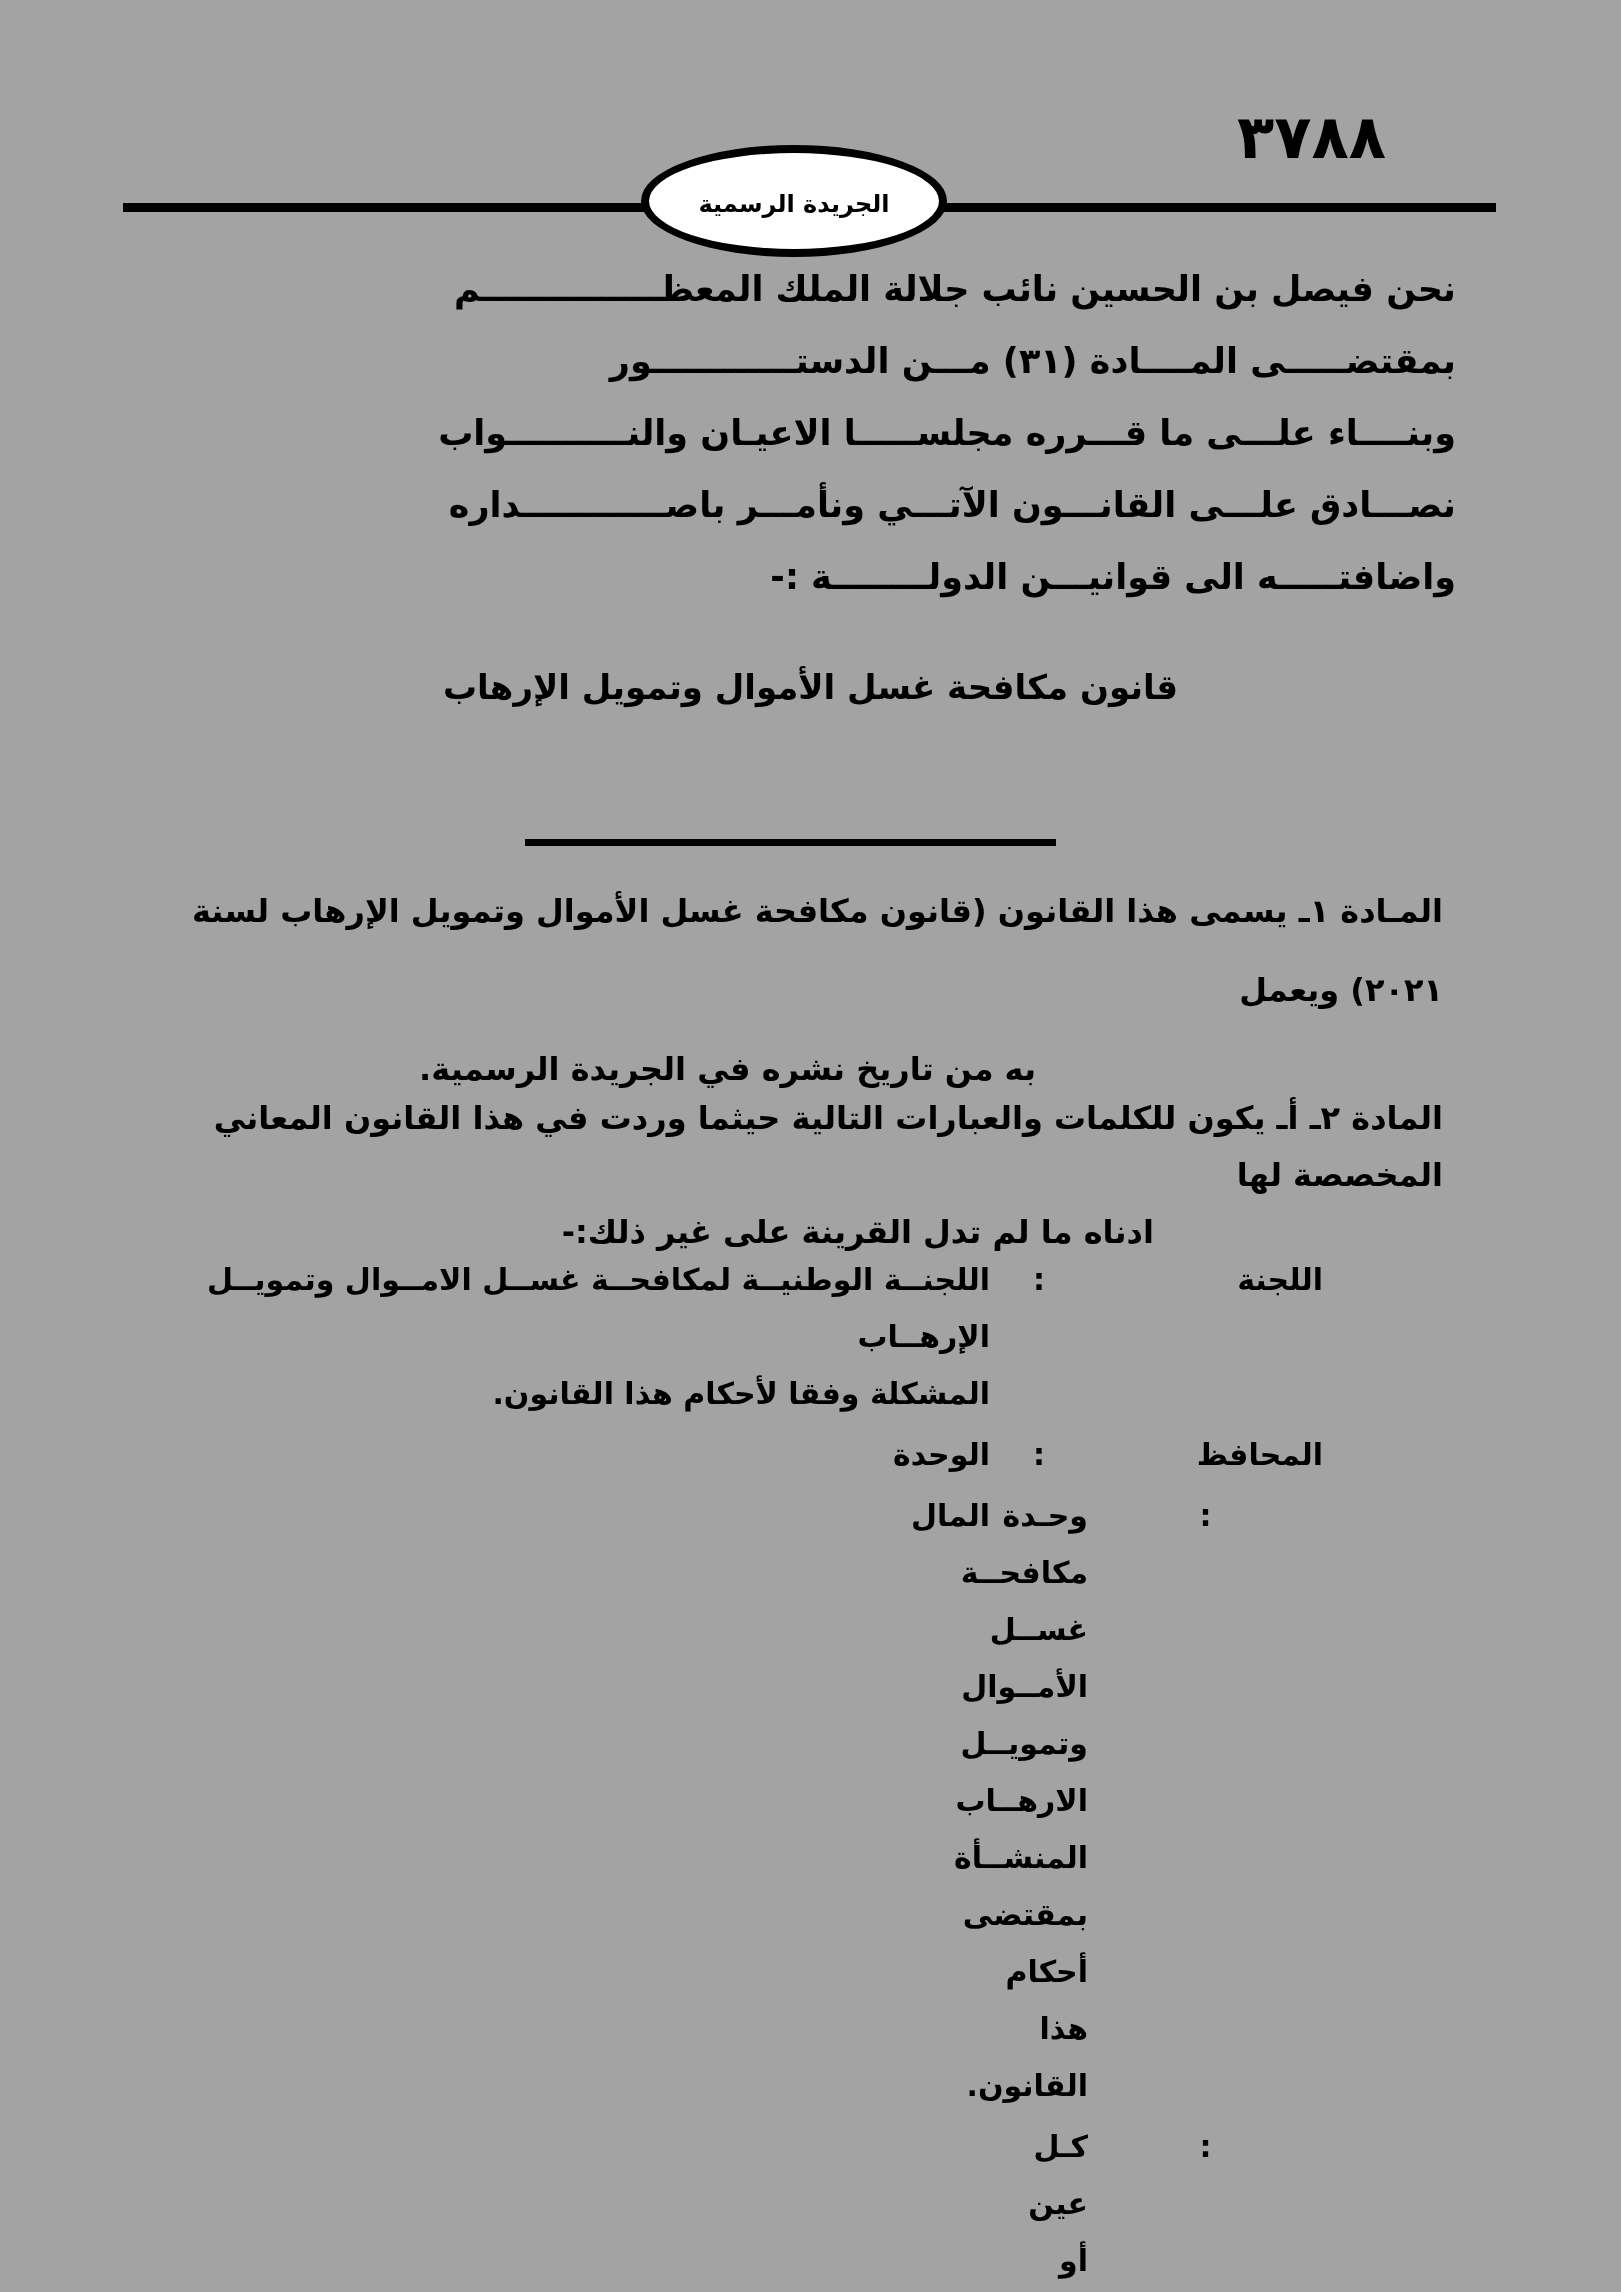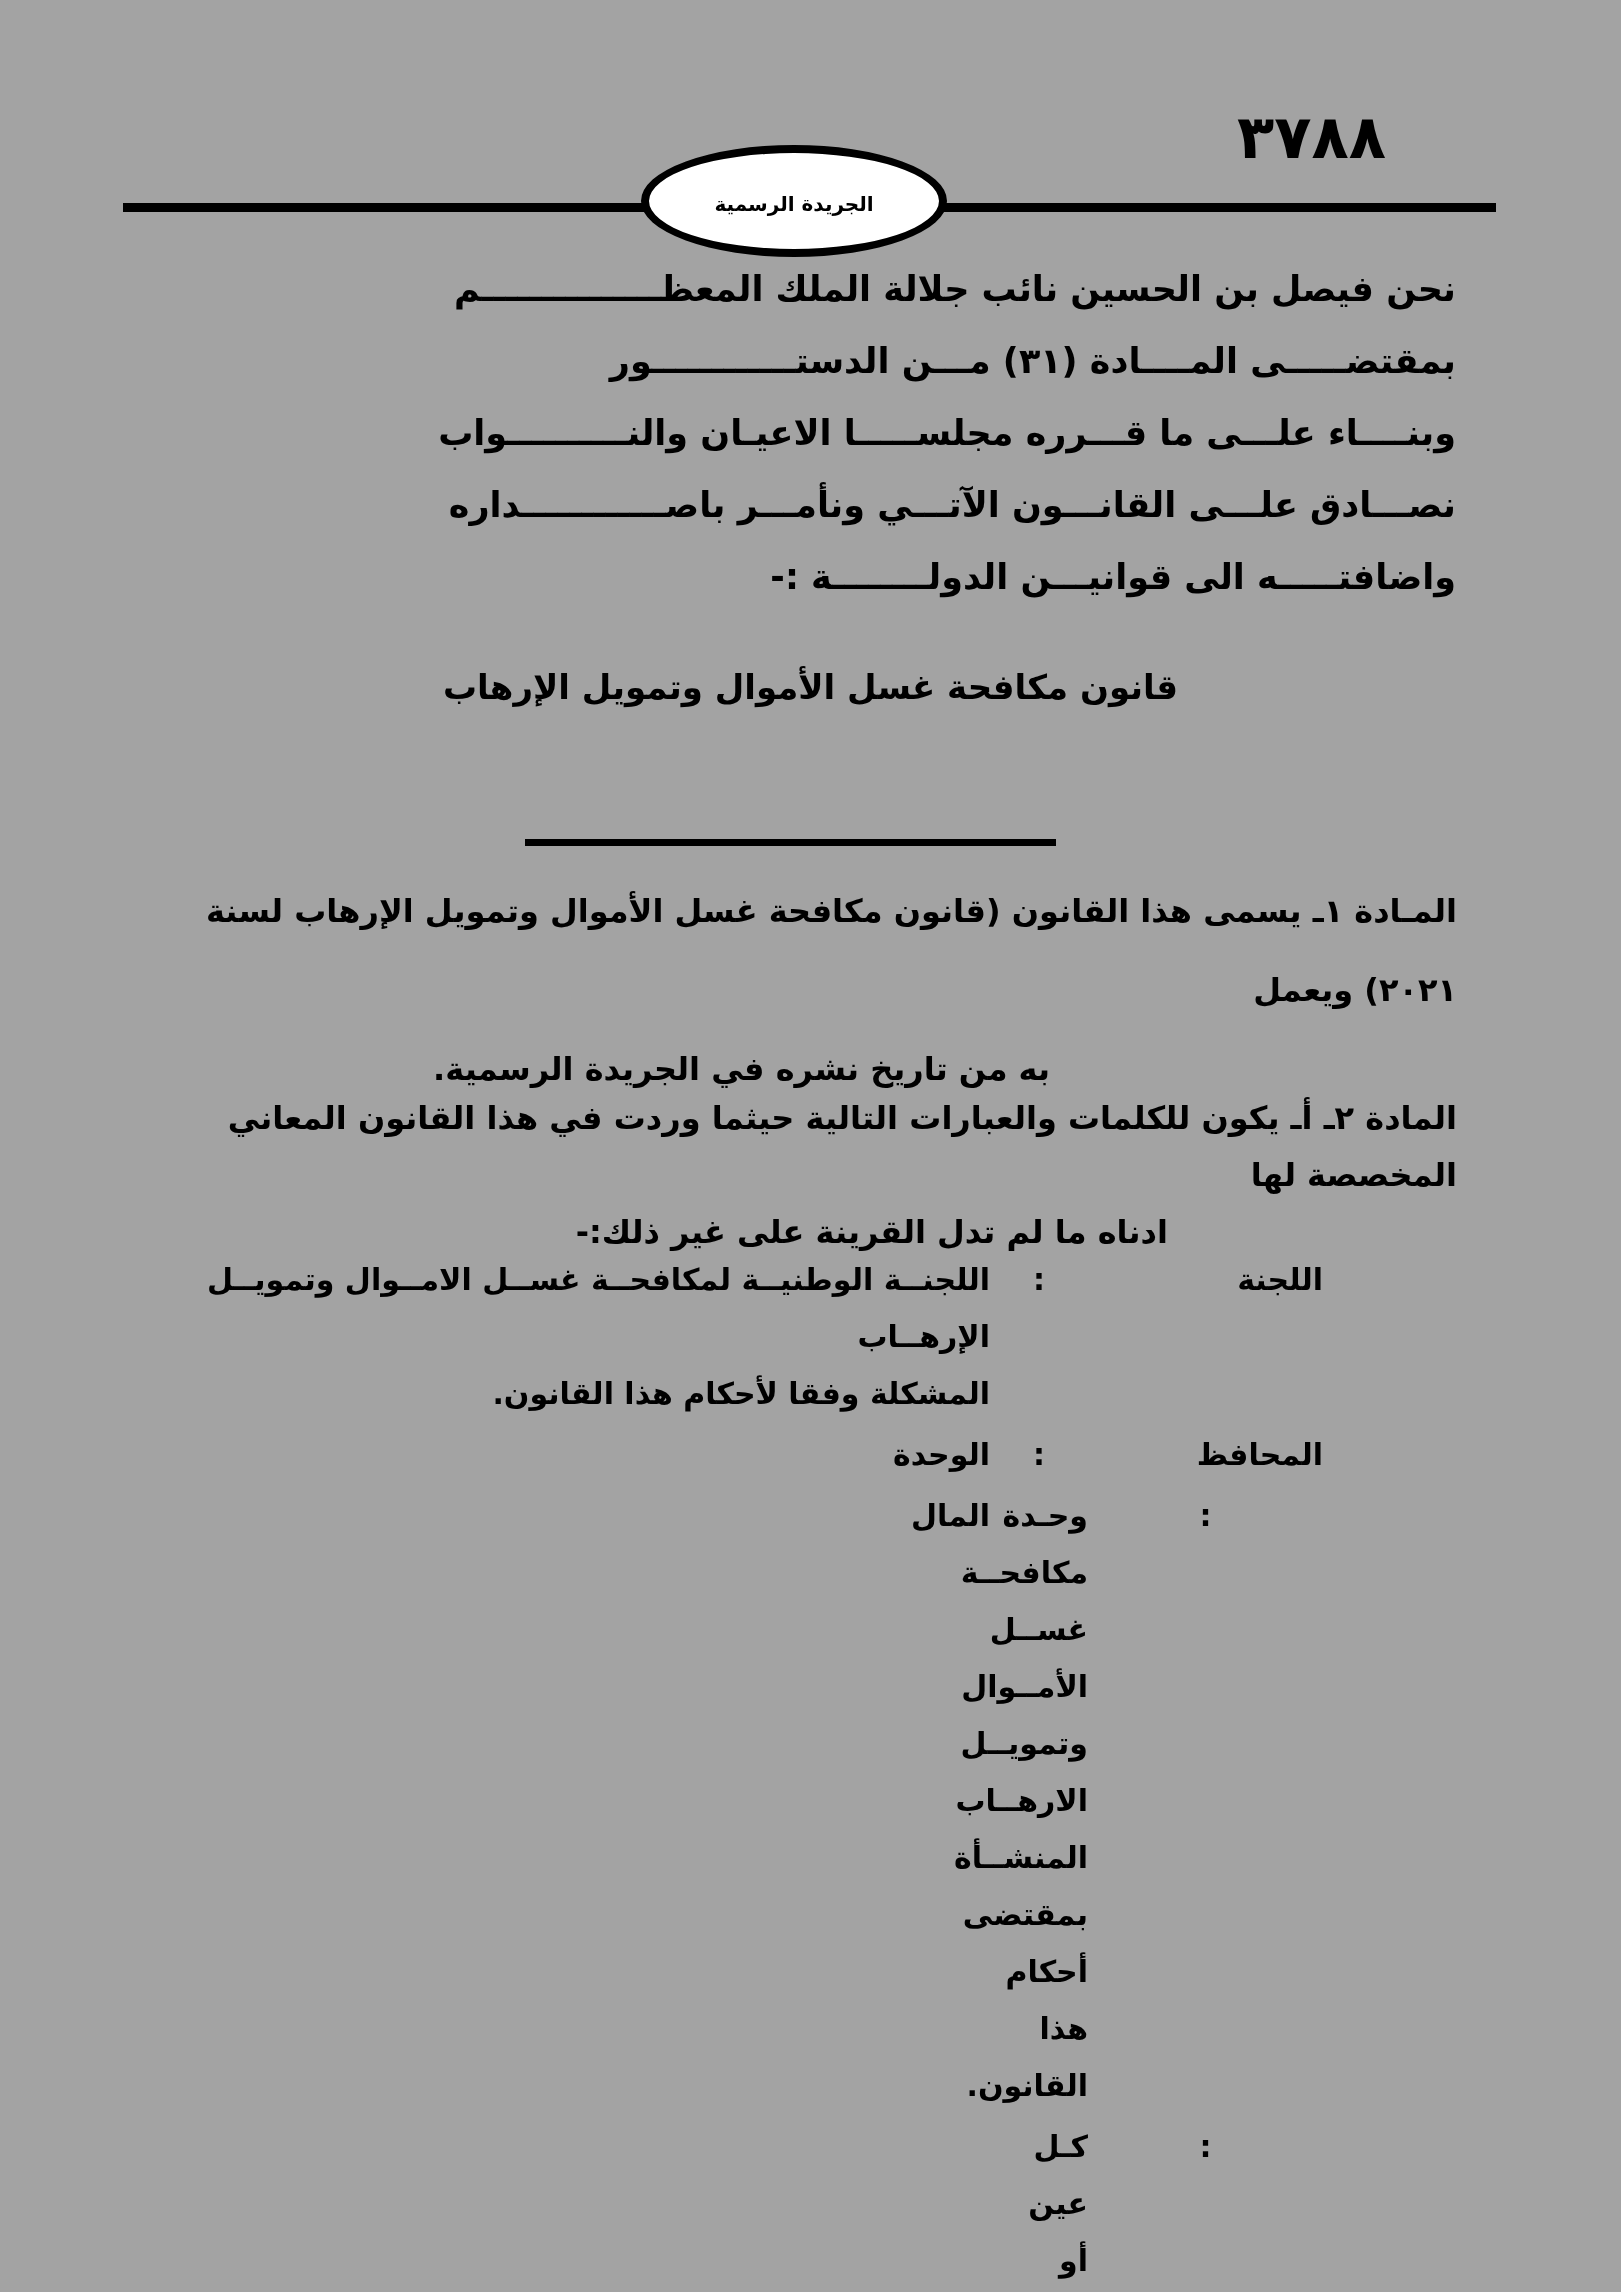--- a/index.html
+++ b/index.html
@@ -39,21 +39,21 @@
       left: 641px;
       width: 306px;
       height: 112px;
       background: #fff;
       border: 8.8px solid #000;
       border-radius: 50%;
       display: flex;
       align-items: center;
       justify-content: center;
     }
-    .badge-label { font-size: 20px; padding-top: 5.9px; }
+    .badge-label { font-size: 24px; padding-top: 5.9px; }
 
     
     .preamble {
       position: absolute;
       top: 253px;
       right: 165px;
       left: 157px;
       text-align: right;
       font-size: 35px;
       line-height: 72px;
@@ -73,21 +73,21 @@
     .title-divider {
       position: absolute;
       top: 839px;
       left: 525px;
       width: 531px;
       height: 6.9px;
       background: #000;
     }
 
     
-    .article { position: absolute; right: 164px; left: 147px; }
+    .article { position: absolute; right: 178px; left: 147px; }
     .article-1 { top: 872px; font-size: 32px; line-height: 79px; }
     .article-1 .article-continuation { margin-right: 407px; }
     .article-2 { top: 1090px; font-size: 32px; line-height: 57px; }
     .article-2 .article-continuation { margin-right: 289px; }
 
     
     .definitions {
       position: absolute;
       top: 1251px;
       right: 298px;

